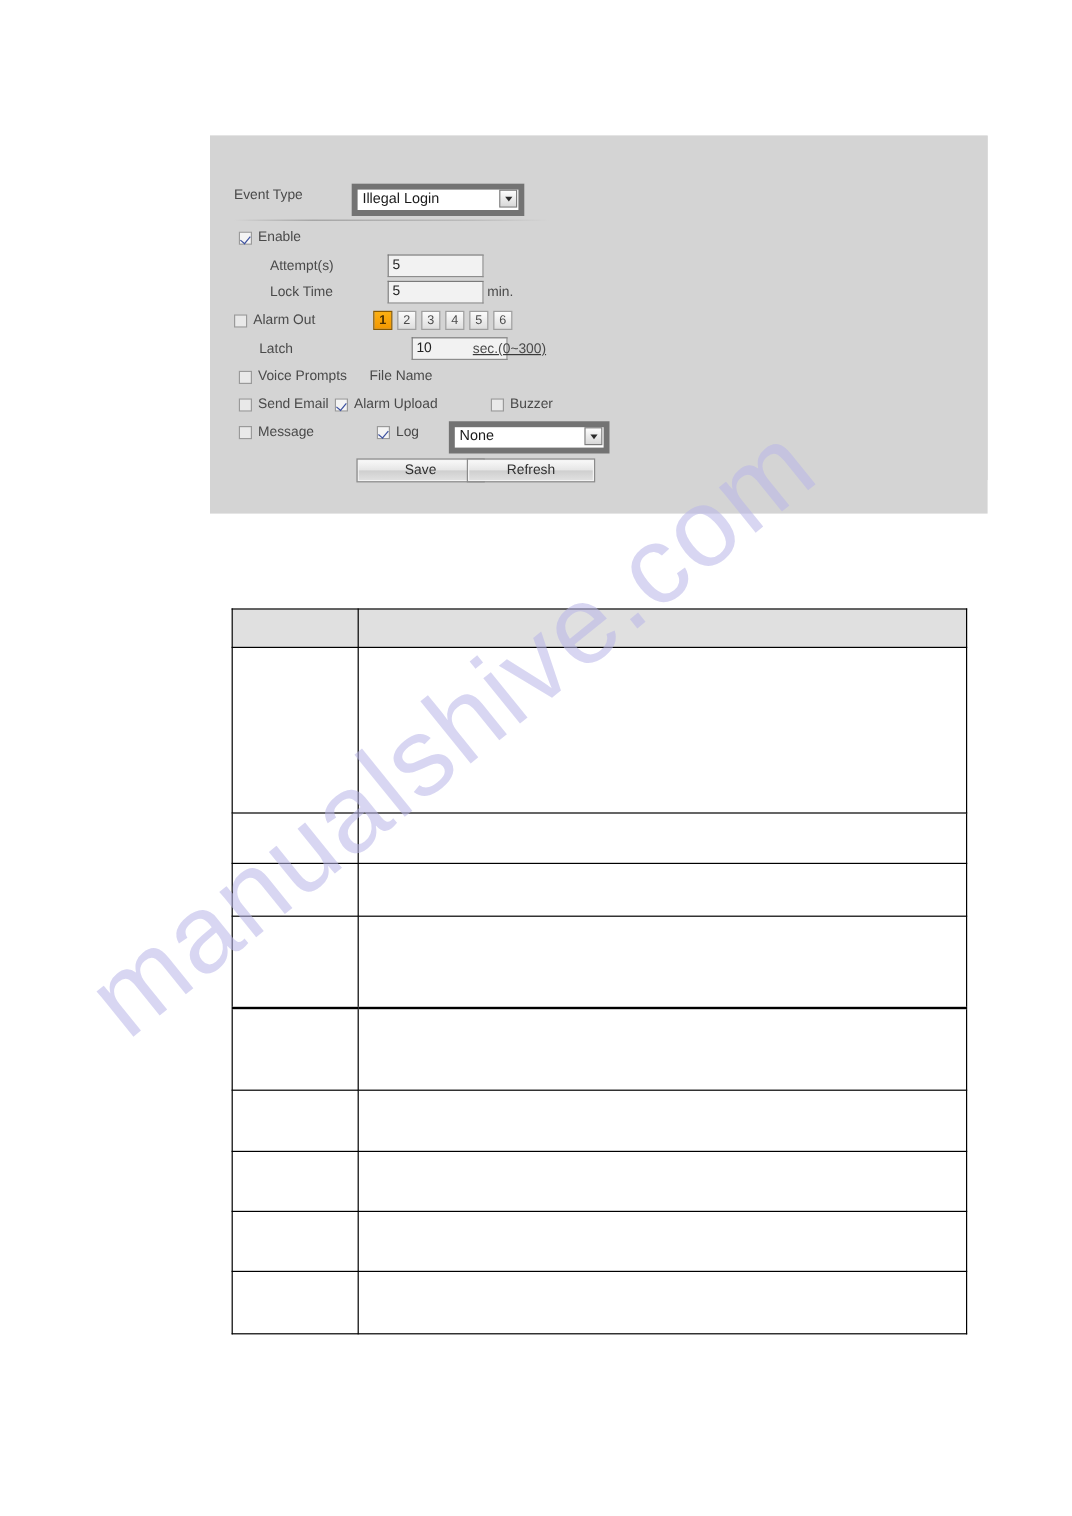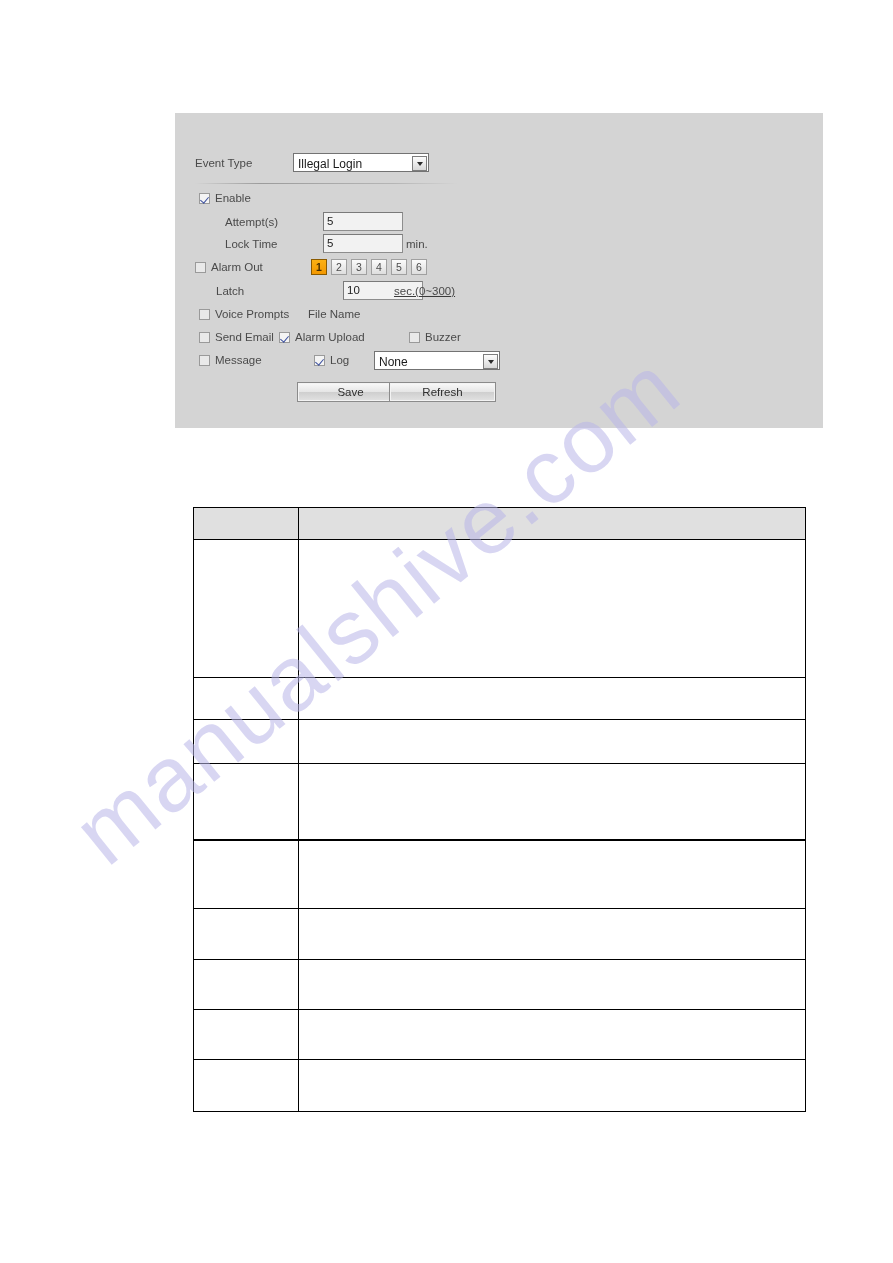--- a/index.html
+++ b/index.html
@@ -123,25 +123,25 @@
     padding: 1px 3px;
     box-sizing: content-box;
     line-height: 15px;
     font-family: "Liberation Sans", sans-serif;
   }
 
   
   .sel {
     position: relative;
     background: #ffffff;
-    border: 1px solid #737373;
+    border: 5px solid #737373;
     height: 17px;
     box-sizing: content-box;
     display: flex;
-    align-items: flex-end;
+    align-items: flex-start;
   }
   .sel .val {
     font-size: 12px;
     color: #1a1a1a;
     padding-left: 4px;
     flex: 1;
     white-space: nowrap;
     overflow: hidden;
   }
   .sel .arrowbox {

